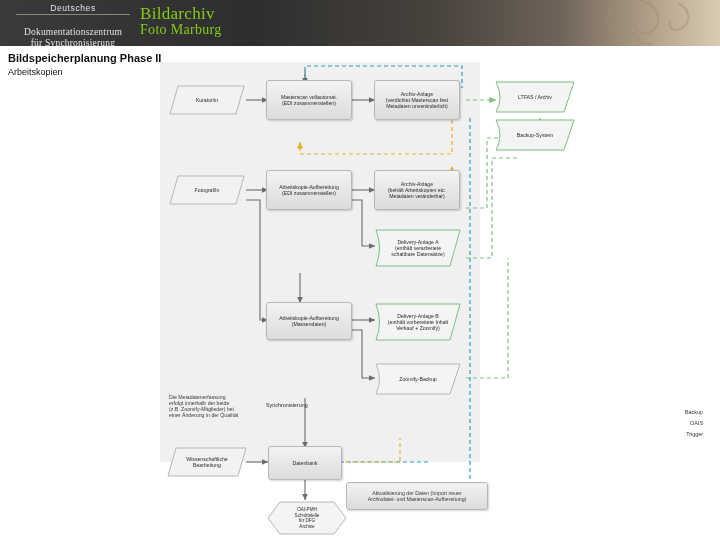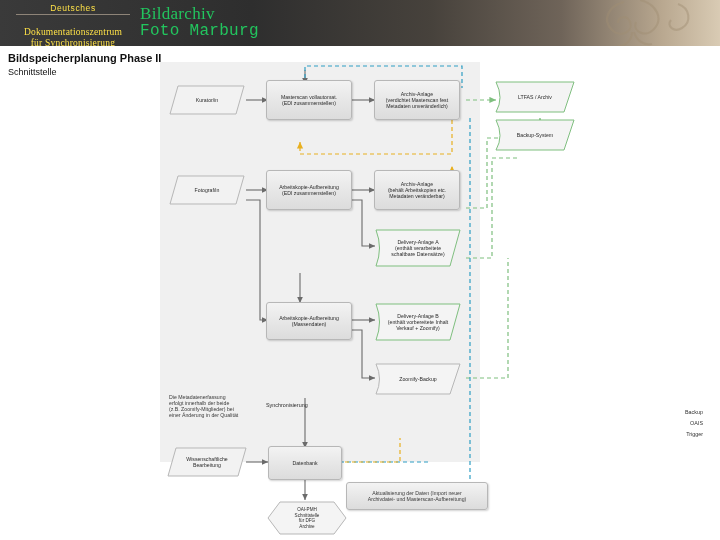--- a/index.html
+++ b/index.html
@@ -14,29 +14,29 @@
   #banner {
     position:absolute; left:0; top:0; width:720px; height:46px;
     background:#2b2b2b; overflow:hidden;
   }
   #banner .grad {
     position:absolute; left:0; top:0; width:720px; height:46px;
     background:linear-gradient(90deg,#3a3a3a 0%,#2e2e2e 35%,#47423c 60%,#6f6459 78%,#b9a890 92%,#d9cbb4 100%);
   }
   #logo-left {
     position:absolute; left:12px; top:3px; width:122px; height:40px;
-    color:#fde047; text-align:center; line-height:1.18;
+    color:#e5e5e5; text-align:center; line-height:1.18;
   }
   #logo-left .l1 { font-size:8.5px; letter-spacing:.6px; }
   #logo-left .l2 { font-size:9.5px; font-family:"Liberation Serif", serif; letter-spacing:.2px;margin-top:12px; }
   #logo-left .l3 { font-size:9.5px; font-family:"Liberation Serif", serif; letter-spacing:.2px; }
   #logo-left .rule { height:1px; background:#8e8478; margin:1px 4px; }
-  #logo-right { position:absolute; left:140px; top:4px; color:#22c55e; }
+  #logo-right { position:absolute; left:140px; top:4px; color:#84cc16; }
   #logo-right .r1 { font-size:17px; font-family:"Liberation Serif", serif; letter-spacing:.3px; }
-  #logo-right .r2 { font-size:16px; font-family:Liberation Mono, monospace; letter-spacing:.3px; margin-top:-2px;text-align:center; }
+  #logo-right .r2 { font-size:14px; font-family:Liberation Serif, serif; letter-spacing:.3px; margin-top:-2px;text-align:center; }
   #ornament { position:absolute; right:22px; top:-2px; opacity:.45; }
 
   
   #title { position:absolute; left:8px; top:52px; font-size:11px; font-weight:bold; color:#111; }
   #subtitle { position:absolute; left:8px; top:67px; font-size:9px; color:#111; }
 
   
   #diagram { position:absolute; left:0; top:58px; width:720px; height:482px; }
   #diagram svg { position:absolute; left:0; top:0; }
 
@@ -82,21 +82,21 @@
       <path d="M46 4 C30 8, 24 22, 34 32 C42 40, 56 34, 52 24 C49 17, 40 18, 40 25"></path>
       <path d="M62 2 C78 6, 86 20, 76 31 C68 40, 54 34, 58 24"></path>
       <path d="M54 34 C54 42, 48 48, 40 48"></path>
       <path d="M56 34 C58 42, 66 48, 74 46"></path>
       <path d="M100 6 C112 10, 114 24, 104 30 C96 35, 88 28, 93 22"></path>
     </g>
   </svg>
 </div>
 
 <div id="title">Bildspeicherplanung Phase II</div>
-<div id="subtitle">Schnittstelle</div>
+<div id="subtitle">Arbeitskopien</div>
 
 <div id="diagram">
 
   <svg width="720" height="482">
     <defs>
       <marker id="ar-g" markerWidth="7" markerHeight="7" refX="5.5" refY="2.6" orient="auto">
         <path d="M0,0 L5.6,2.6 L0,5.2 z" fill="#6b6b6b"></path>
       </marker>
       <marker id="ar-green" markerWidth="7" markerHeight="7" refX="5.5" refY="2.6" orient="auto">
         <path d="M0,0 L5.6,2.6 L0,5.2 z" fill="#7fbf7f"></path>

